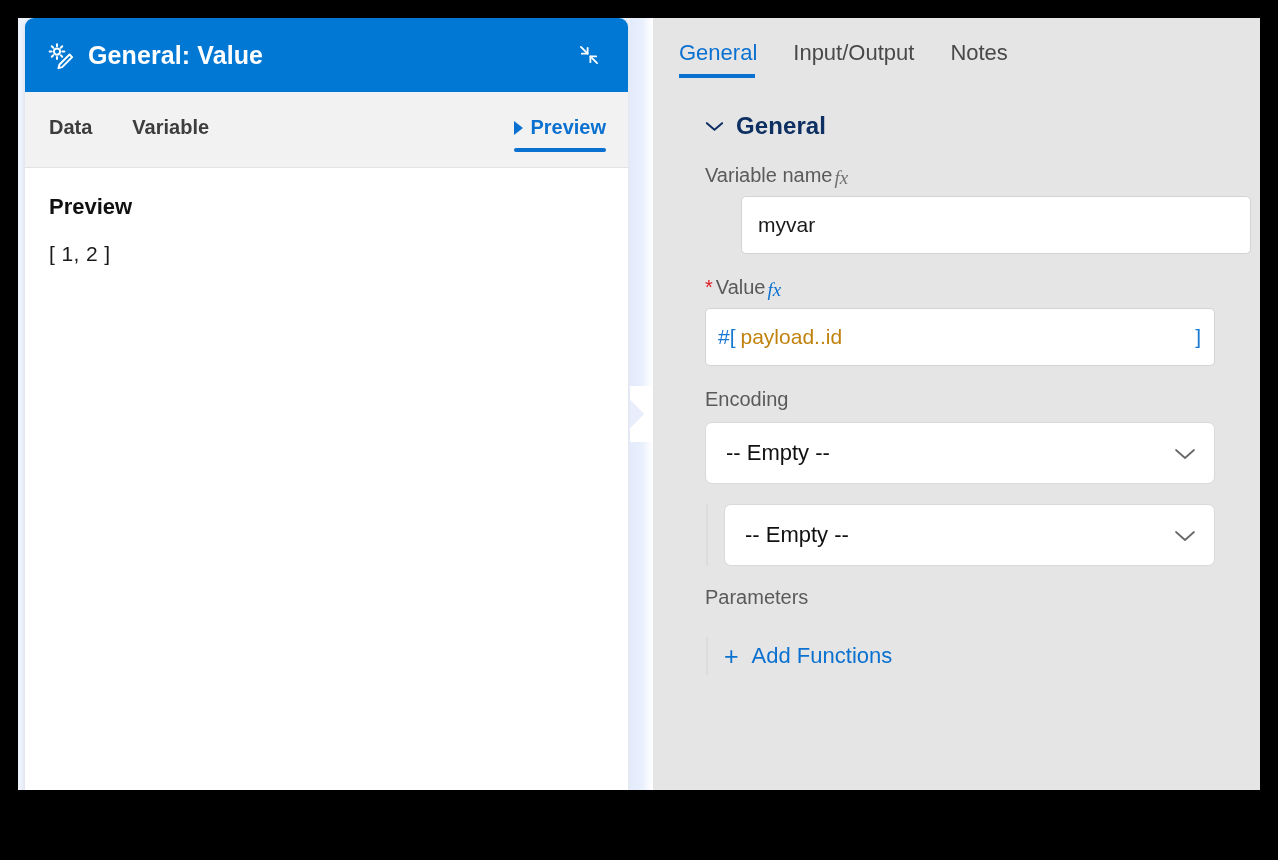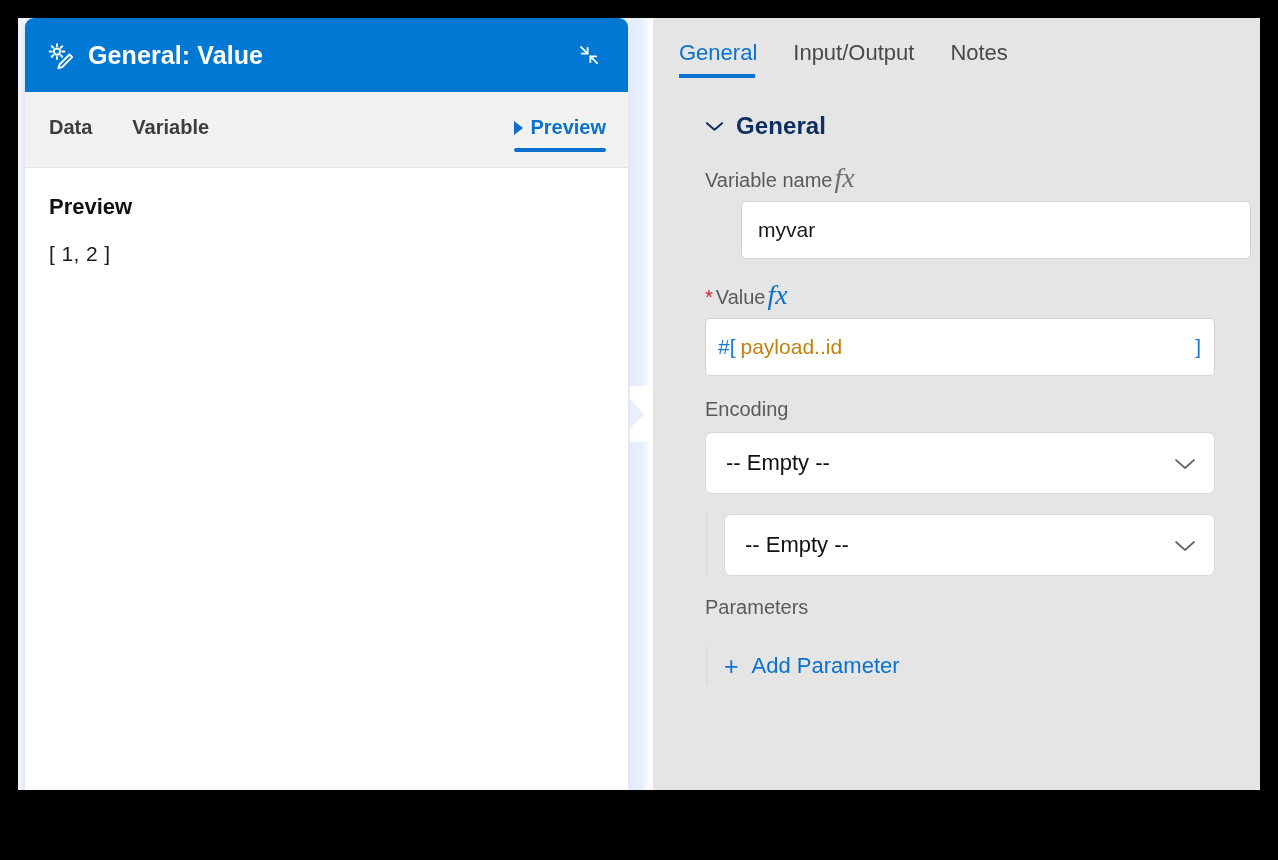--- a/index.html
+++ b/index.html
@@ -251,21 +251,21 @@
     font-size: 20px;
     color: #5a5a5a;
   }
   .req-star {
     color: #e01b24;
     margin-right: 3px;
   }
   .fx-btn {
     font-family: "Liberation Serif", serif;
     font-style: italic;
-    font-size: 28px;
+    font-size: 19px;
     color: #6f6f6f;
     cursor: pointer;
     padding: 0 2px;
     line-height: 1;
   }
   .fx-btn.active { color: #0a71d0; }
 
   .text-input {
     width: 100%;
     height: 58px;
@@ -472,21 +472,21 @@
         </div>
       </div>
 
       <div class="field-group">
         <div class="field-label-row" style="margin-bottom:28px;">
           <span class="field-label">Parameters</span>
         </div>
         <div class="indented">
           <span class="add-link">
             <span class="add-plus">+</span>
-            <span>Add Parameter</span>
+            <span>Add Functions</span>
           </span>
         </div>
       </div>
 
     </div>
   </div>
 
 </div>
 
 </body></html>

